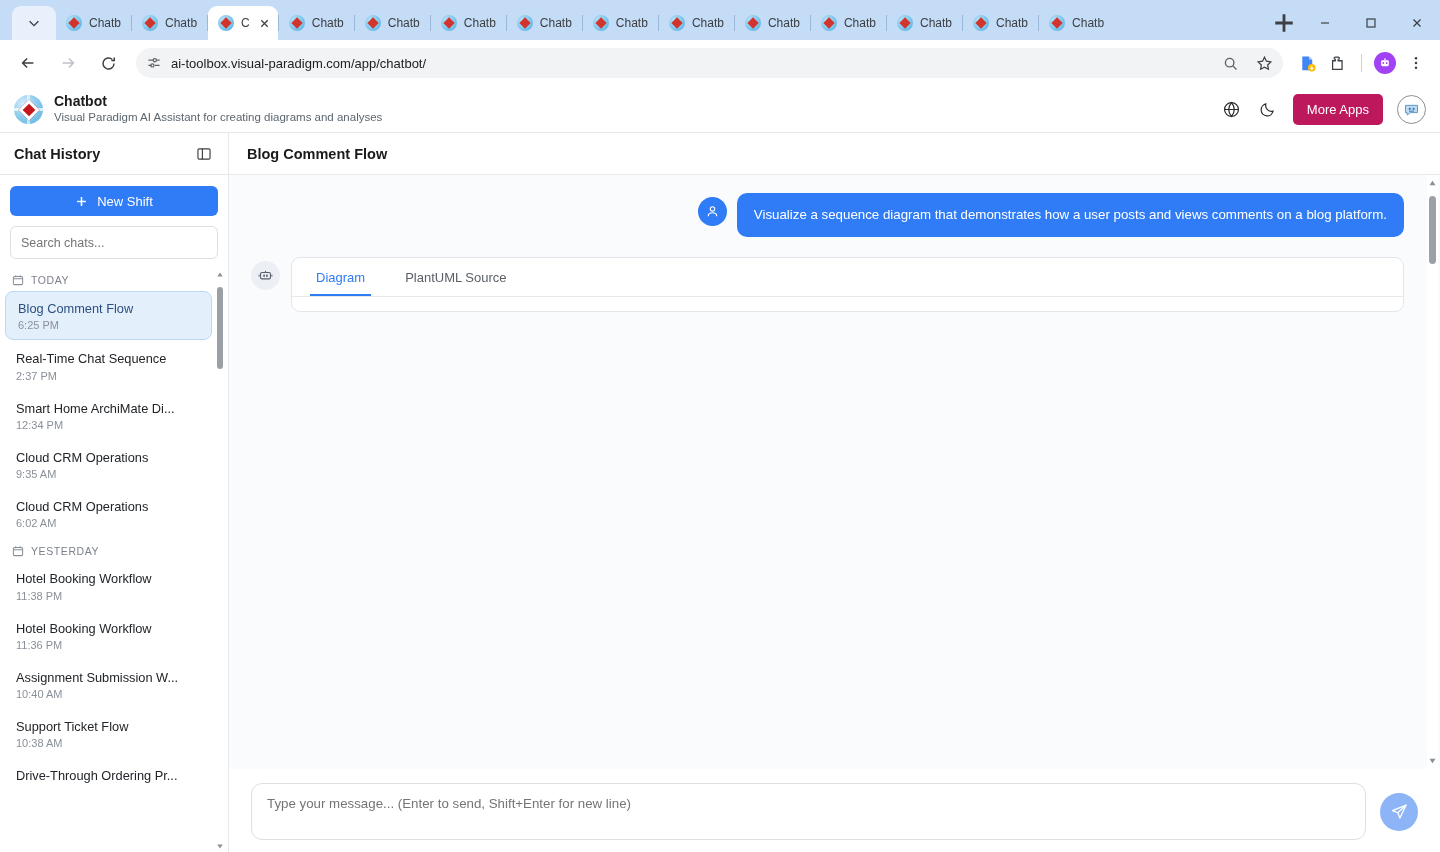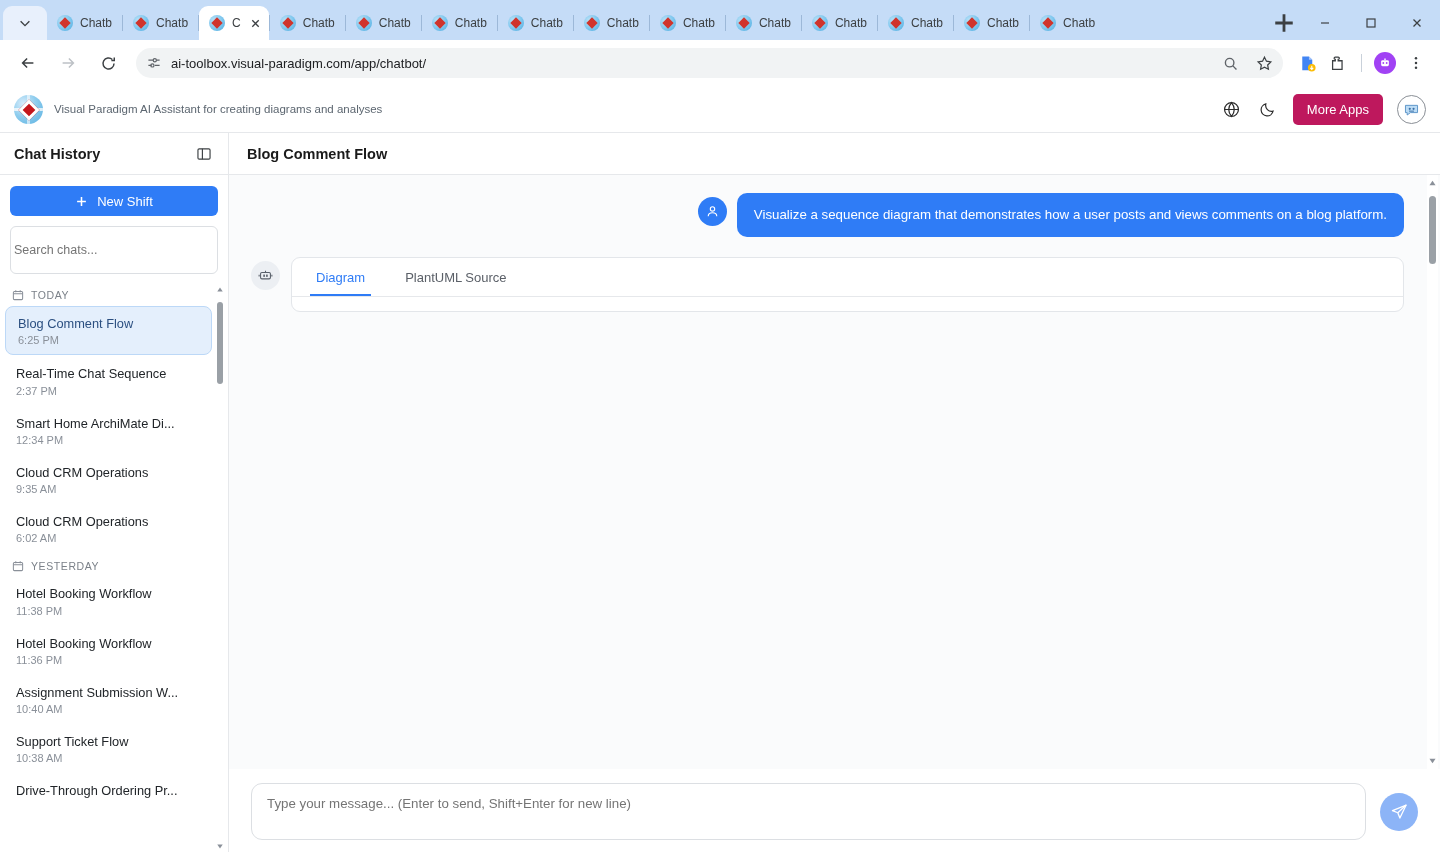--- a/index.html
+++ b/index.html
@@ -7,21 +7,21 @@
     width: 1440px; height: 852px; overflow: hidden;
     font-family: "Liberation Sans", sans-serif;
     background: #ffffff;
   }
 
   
   .browser { width: 1440px; height: 852px; display: flex; flex-direction: column; }
 
   .tabstrip {
     height: 40px; background: #c5dcf7; display: flex; align-items: flex-end;
-    padding-left: 3px; flex: 0 0 40px; position: relative; text-align: right;
+    padding-left: 12px; flex: 0 0 40px; position: relative; text-align: right;
   }
   .tablist-btn {
     width: 44px; height: 34px; background: #e8f0fc; border-radius: 9px 9px 0 0;
     display: flex; align-items: center; justify-content: center; margin-bottom: 0;
     flex: 0 0 auto;
   }
   .tablist-btn svg { width: 14px; height: 14px; }
   .tabs-wrap { display: flex; align-items: flex-end; flex: 1; min-width: 0; overflow: hidden; }
   .tab {
     display: flex; align-items: center; gap: 7px; height: 34px;
@@ -109,22 +109,22 @@
   .sb-title { font-size: 14.5px; font-weight: bold; color: #1b1b1b; }
   .sb-collapse { margin-left: auto; width: 20px; height: 20px; display: flex;
                  align-items: center; justify-content: center; }
   .sb-actions { padding: 11px 10px 0 10px; }
   .newchat {
     width: 100%; height: 30px; background: #2f7cf6; color: #fff; border: none;
     border-radius: 6px; font-size: 13px; font-family: inherit; display: flex;
     align-items: center; justify-content: center; gap: 9px; cursor: pointer;
   }
   .searchbox {
-    margin-top: 10px; width: 100%; height: 48px; border: 1px solid #dcdfe3;
-    border-radius: 6px; padding: 0 3px; font-size: 12.5px; color: #701a75;
+    margin-top: 10px; width: 100%; height: 33px; border: 1px solid #dcdfe3;
+    border-radius: 6px; padding: 0 10px; font-size: 12.5px; color: #701a75;
     font-family: inherit; background: #fff; outline: none;
   }
   .sb-list { flex: 1; overflow: hidden; position: relative; margin-top: 9px; padding-right: 14px; }
   .sb-scroll { position: absolute; right: 4px; top: 0; bottom: 0; width: 9px; }
   .sb-scroll .arr { position: absolute; left: 0; width: 9px; height: 9px; color: #8a9099;
                     display: flex; align-items: center; justify-content: center; }
   .sb-scroll .arr.up { top: 2px; } .sb-scroll .arr.dn { bottom: 2px; }
   .sb-scroll .thumb { position: absolute; left: 1.5px; top: 19px; width: 6px; height: 82px;
                       background: #9aa0a6; border-radius: 3px; }
   .sb-group { display: flex; align-items: center; gap: 7px; padding: 6px 0 5px 12px; }
@@ -355,20 +355,21 @@
         </svg>
       </div>
     </div>
   </div>
 
   <div class="app">
 
     <div class="app-header">
       <div class="vp-logo"></div>
       <div>
+        <div class="apptitle">Chatbot</div>
         <div class="appsub">Visual Paradigm AI Assistant for creating diagrams and analyses</div>
       </div>
       <div class="hdr-right">
         <div class="hdr-ic">
           <svg width="19" height="19" viewBox="0 0 20 20" fill="none" stroke="#2b2b2b" stroke-width="1.3">
             <circle cx="10" cy="10" r="7.3"></circle>
               <path d="M2.7 10h14.6M10 2.7c2 2.4 2.9 4.8 2.9 7.3s-.9 4.9-2.9 7.3c-2-2.4-2.9-4.8-2.9-7.3S8 5.1 10 2.7z"></path>
           </svg>
         </div>
         <div class="hdr-ic">

